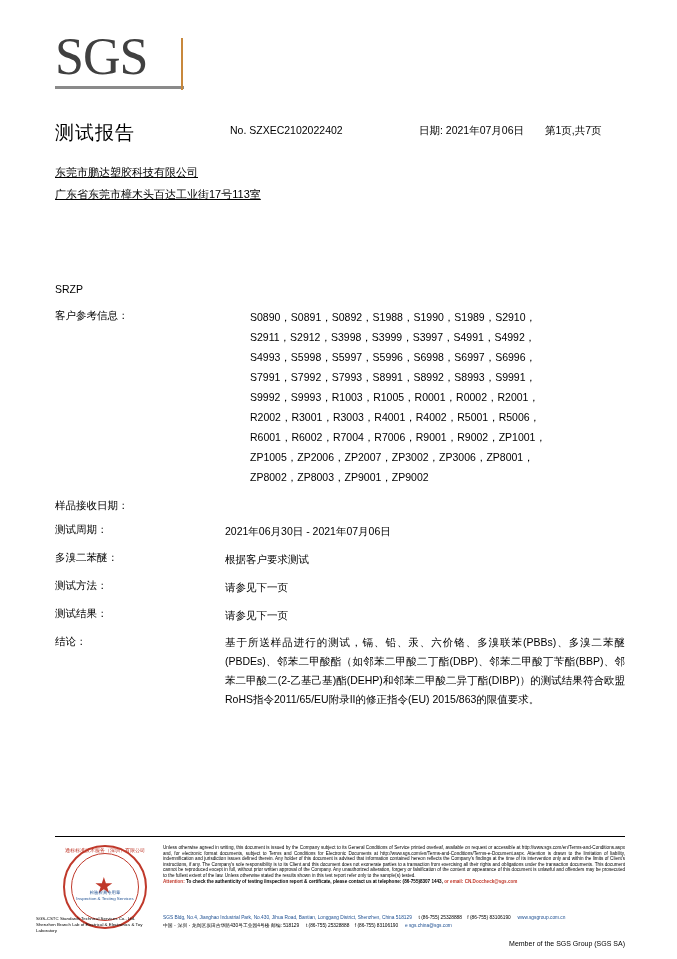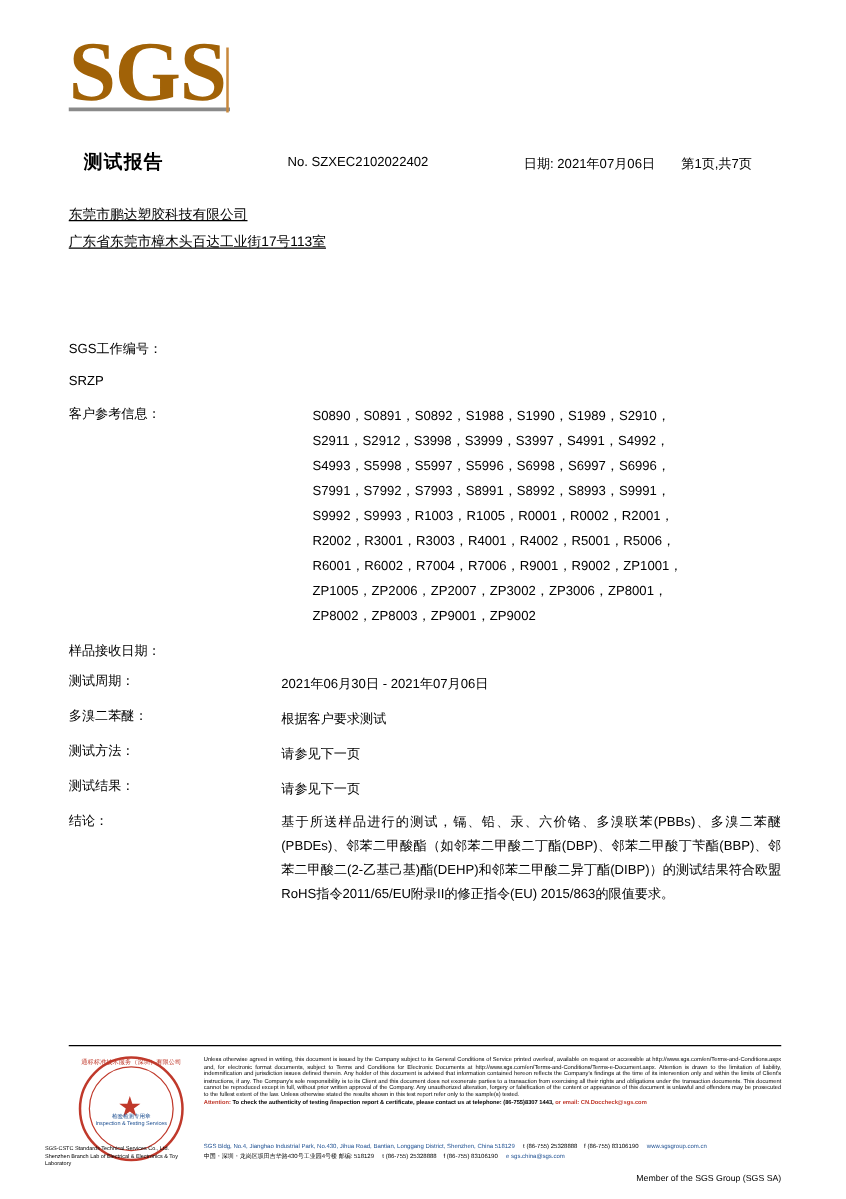--- a/index.html
+++ b/index.html
@@ -26,24 +26,24 @@
   
   .logo-wrap {
     position: absolute;
     left: 55px;
     top: 30px;
     width: 140px;
     height: 60px;
   }
   .logo-text {
     font-family: "Liberation Serif", serif;
-    font-weight: bold;
-    font-size: 68px;
+    font-weight: normal;
+    font-size: 52px;
     letter-spacing: -1px;
-    color: #a16207;
+    color: #404040;
     line-height: 54px;
     display: block;
   }
   .logo-bar {
     position: absolute;
     left: 0;
     top: 56px;
     width: 129px;
     height: 3px;
     background: #8a8a8a;
@@ -60,24 +60,24 @@
   
   .hdr {
     position: absolute;
     left: 55px;
     top: 120px;
     width: 570px;
     height: 26px;
   }
   .hdr-title {
     position: absolute;
-    left: 12px;
+    left: 0;
     top: 0;
-    font-size: 15px;
-    font-weight: bold;
+    font-size: 19px;
+    font-weight: normal;
     letter-spacing: 1px;
   }
   .hdr-no {
     position: absolute;
     left: 175px;
     top: 4px;
     font-size: 10.5px;
     text-align: right;
   }
   .hdr-date {
@@ -270,21 +270,20 @@
 
   <div class="company">
     <div>东莞市鹏达塑胶科技有限公司</div>
     <div>广东省东莞市樟木头百达工业街17号113室</div>
   </div>
 
 
   <div class="fields">
 
     <div class="frow">
-      <div class="flabel">SGS工作编号：</div>
     </div>
 
     <div class="frow">
       <div class="fvalue">
         <div class="ln">SRZP</div>
       </div>
     </div>
 
     <div class="frow ref">
       <div class="flabel">客户参考信息：</div>

